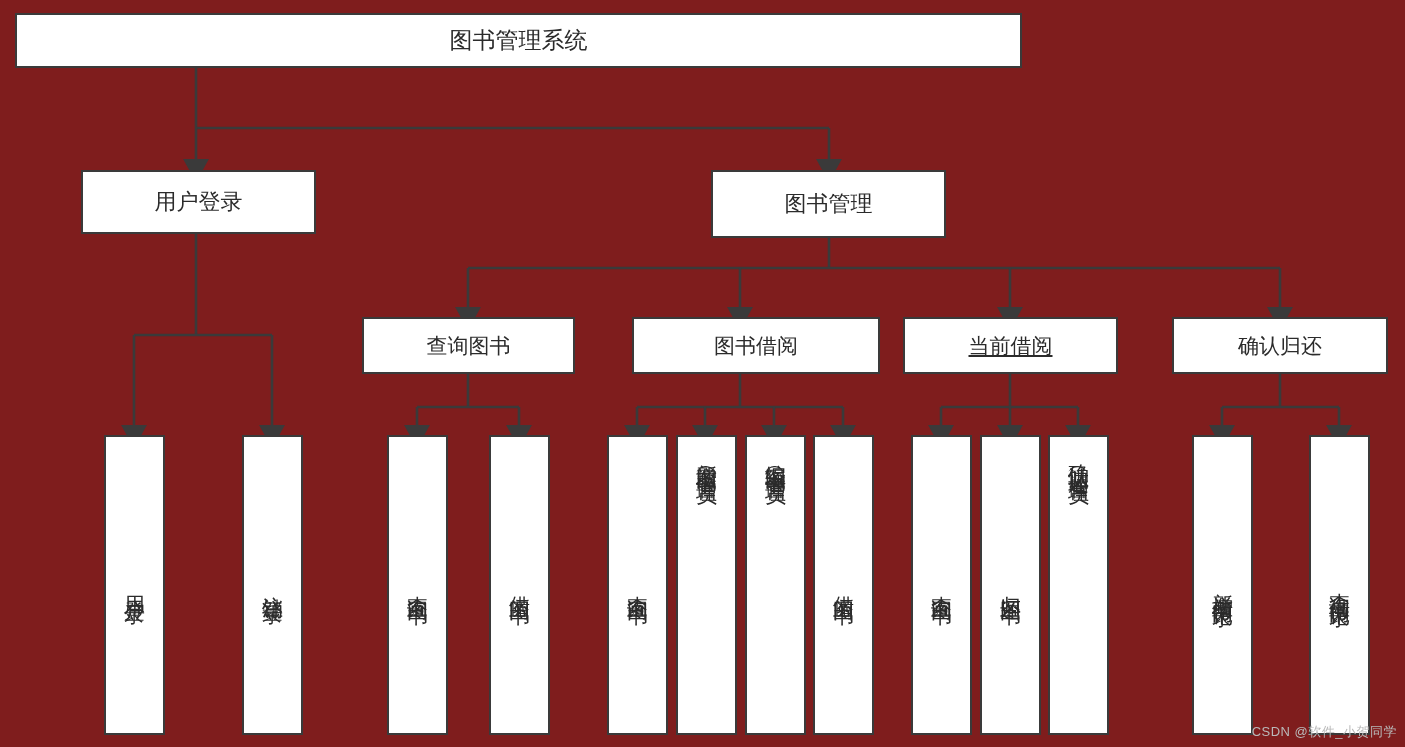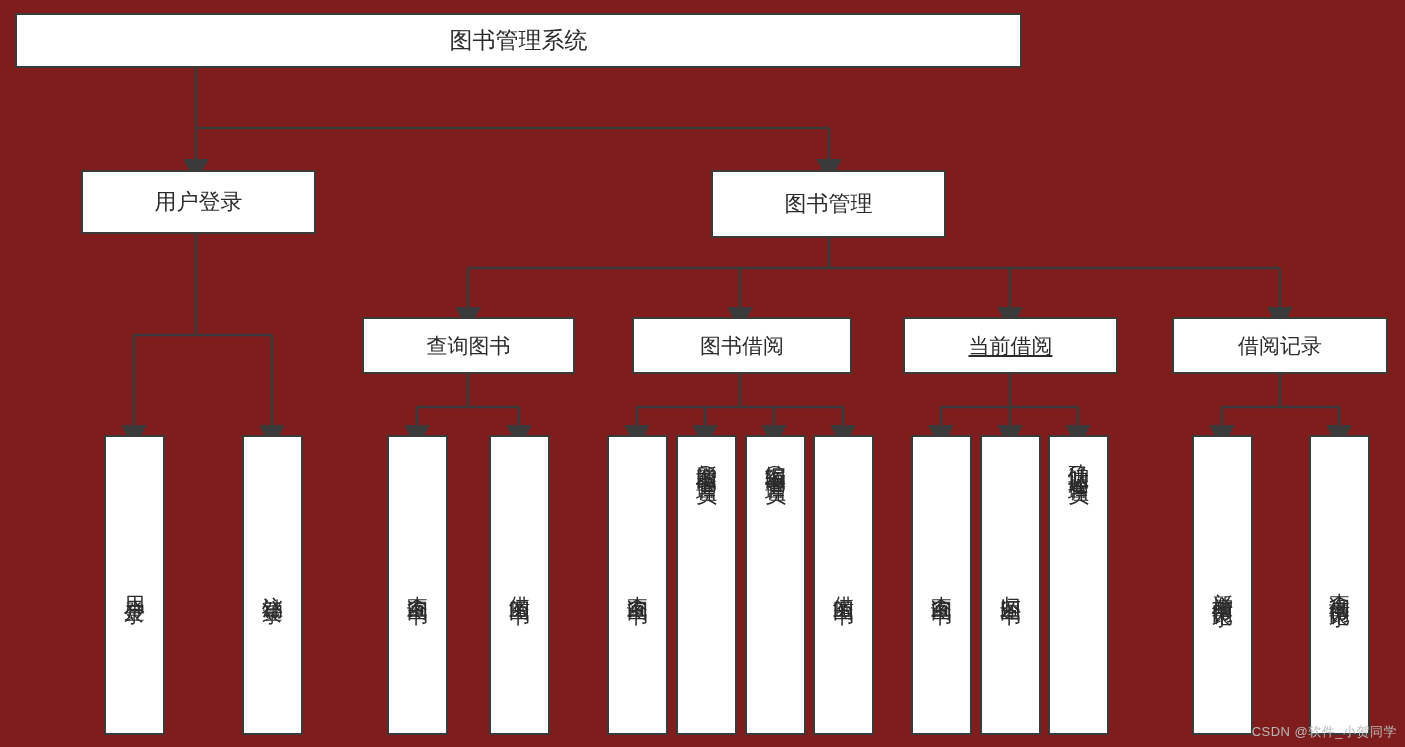--- a/index.html
+++ b/index.html
@@ -136,28 +136,28 @@
   <div class="node level2" style="left:81px; top:170px; width:235px; height:64px;">
     <span>用户登录</span>
   </div>
   <div class="node level2" style="left:711px; top:170px; width:235px; height:68px;">
     <span>图书管理</span>
   </div>
 
   <div class="node level3" style="left:362px; top:317px; width:213px; height:57px;">
     <span>查询图书</span>
   </div>
-  <div class="node level3" style="left:632px; top:317px; width:220px; height:57px;">
+  <div class="node level3" style="left:632px; top:317px; width:248px; height:57px;">
     <span>图书借阅</span>
   </div>
   <div class="node level3" style="left:903px; top:317px; width:215px; height:57px;text-decoration:underline;">
     <span>当前借阅</span>
   </div>
   <div class="node level3" style="left:1172px; top:317px; width:216px; height:57px;">
-    <span>借阅记录</span>
+    <span>确认归还</span>
   </div>
 
   <div class="node leaf centered" style="left:104px; top:435px; width:61px; height:300px;">
     <span class="vtext">用户登录</span>
   </div>
   <div class="node leaf centered" style="left:242px; top:435px; width:61px; height:300px;">
     <span class="vtext">注销登录</span>
   </div>
 
   <div class="node leaf centered" style="left:387px; top:435px; width:61px; height:300px;">

